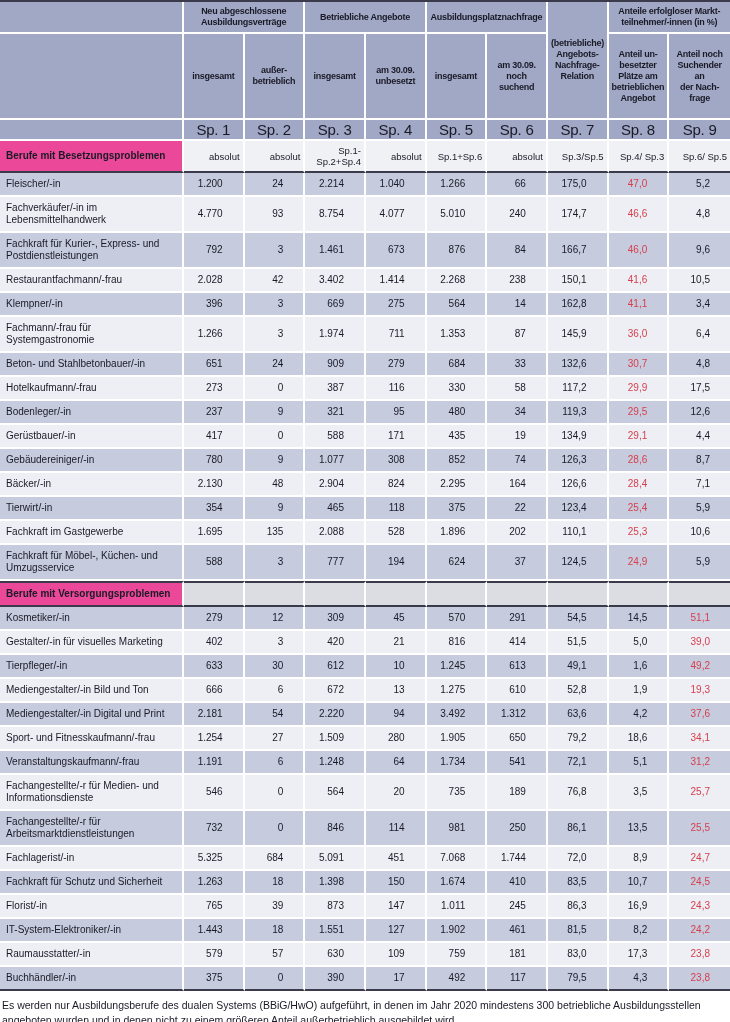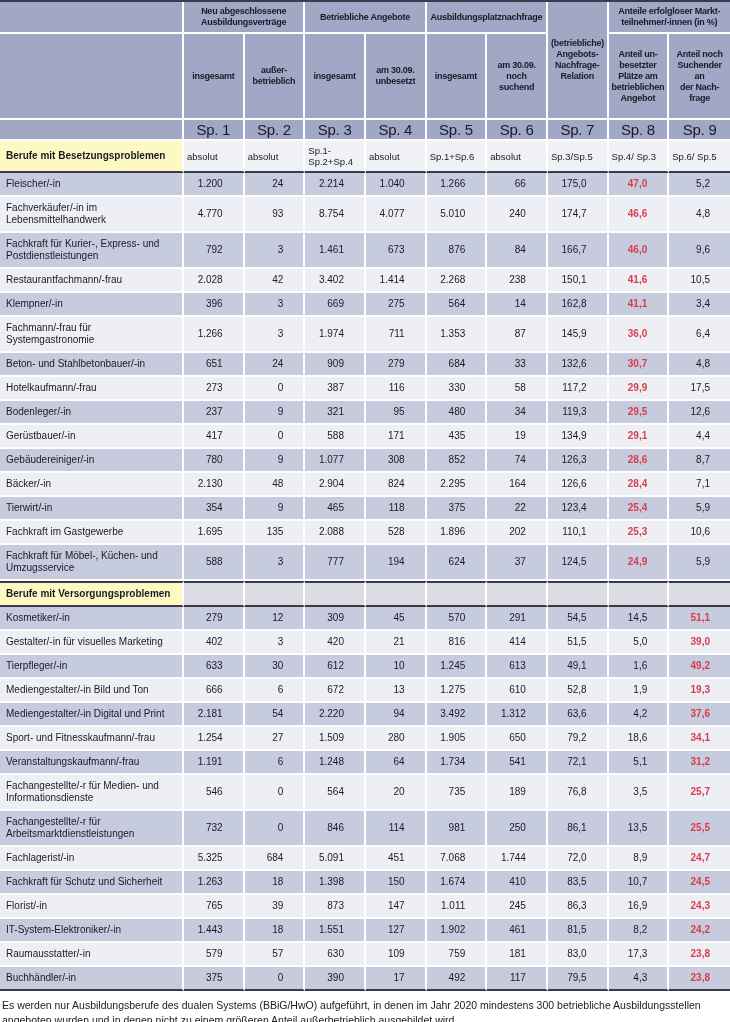--- a/index.html
+++ b/index.html
@@ -16,29 +16,29 @@
   td{box-sizing:border-box;border-right:2px solid #fff;border-bottom:2px solid #fff;
      vertical-align:middle;font-size:10px;line-height:12px;padding:4px 3px;}
   td:last-child{border-right:none;}
   .hdr{background:var(--header-bg);font-weight:bold;text-align:center;white-space:pre-line;
        font-size:9px;letter-spacing:-0.25px;line-height:11px;}
   .row-group td{height:32px;}
   .row-sub td{height:86px;}
   .row-sp td{height:19px;font-weight:normal;font-size:15px;}
   .label-cell{text-align:left;padding:5px 4px 5px 6px;white-space:pre-line;}
   .num{text-align:right;padding-right:20px;font-size:10px;}
-  .center{text-align:left;white-space:pre-line;font-size:9.5px;line-height:11px;}
+  .center{text-align:right;white-space:pre-line;font-size:9.5px;line-height:11px;}
   .alt{background:var(--row-alt);}
   .light{background:var(--row-light);}
-  .title-cell{background:#fef9c3;font-weight:bold;height:24px;}
+  .title-cell{background:#ec4899;font-weight:bold;height:24px;}
   .s1cell{background:var(--s1bg);}
   .s2cell{background:var(--s2bg);}
   .dark-b{border-bottom:2px solid var(--line) !important;}
   .dark-t{border-top:2px solid var(--line);}
-  .red{color:var(--red);font-weight:bold;}
+  .red{color:var(--red);}
   .foot{padding:7px 2px 0 2px;font-size:10.5px;line-height:15px;color:var(--txt);}
   .foot p{margin:0 0 6px 0;}
 </style>
 </head>
 <body>
 
 <div class="page">
   <table>
     <colgroup>
         <col style="width: 184px;">

